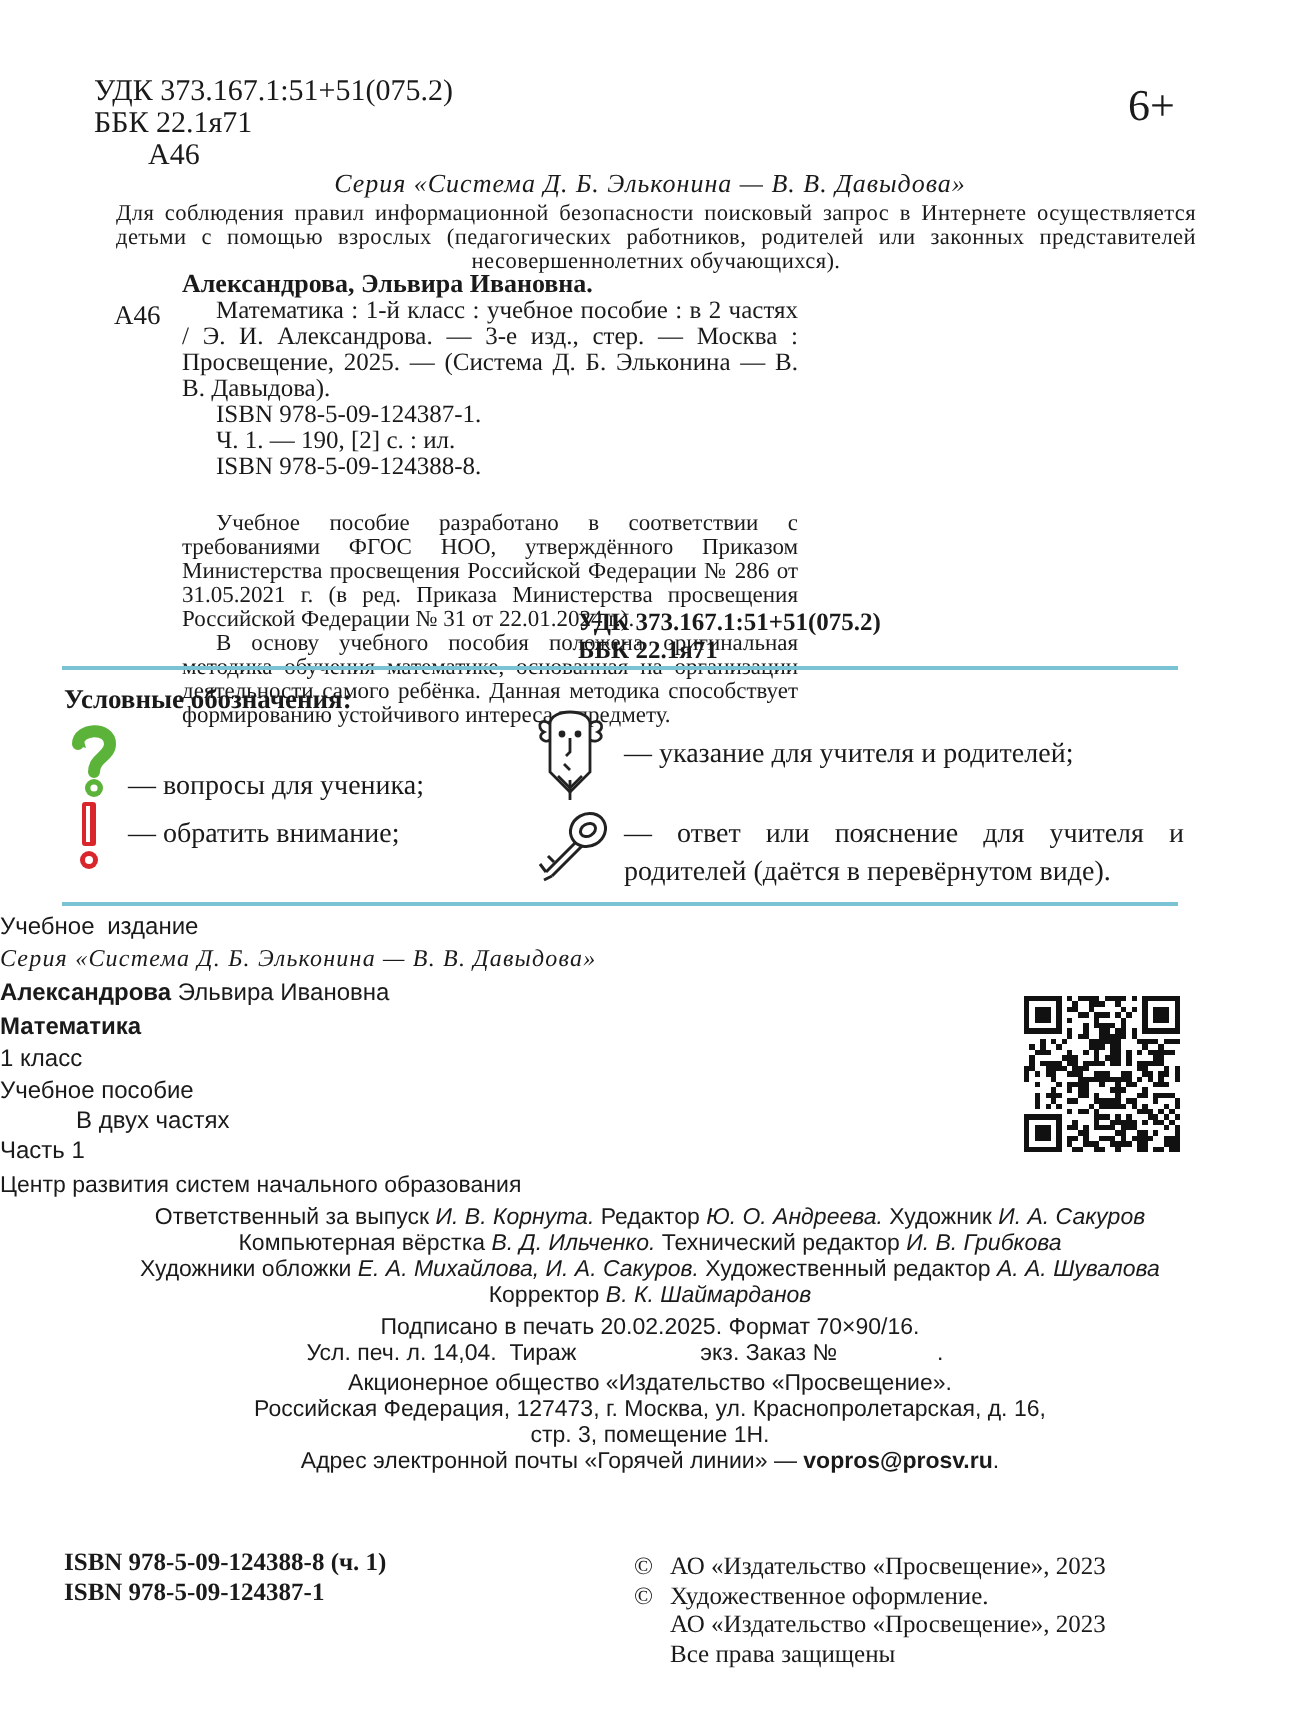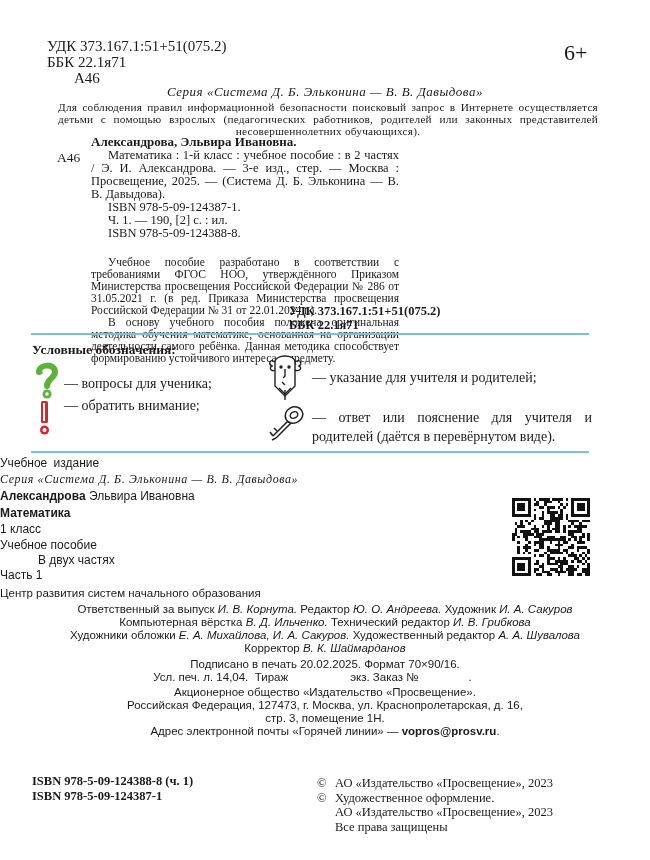--- a/index.html
+++ b/index.html
@@ -74,31 +74,31 @@
 <div class="abs serif legend-title">Условные обозначения:</div>
 
 <div class="abs" style="left:34px; top:360px; width:26px; height:40px;">
   <svg width="26" height="40" viewBox="0 0 26 40">
     <path d="M5 12 C5 4 21 3 21 12 C21 18 13 19 13 26" fill="none" stroke="#5cb33a" stroke-width="6" stroke-linecap="round"></path>
     <path d="M2 12 L7 7 L9 14 Z" fill="#5cb33a"></path>
     <circle cx="13" cy="34" r="4.5" fill="#5cb33a"></circle>
     <circle cx="13" cy="34" r="1.8" fill="#ffffff"></circle>
   </svg>
 </div>
-<div class="abs serif legend-text" style="left:64px; top:376px;">— вопросы для ученика;</div>
+<div class="abs serif legend-text" style="left:64px; top:386px;">— вопросы для ученика;</div>
 
 <div class="abs" style="left:37px; top:400px; width:16px; height:36px;">
   <svg width="16" height="36" viewBox="0 0 16 36">
     <rect x="4" y="1" width="7" height="22" rx="1.5" fill="#d8262c"></rect>
     <rect x="6" y="3" width="2" height="18" fill="#ffffff"></rect>
     <circle cx="7.5" cy="30" r="4.5" fill="#d8262c"></circle>
     <circle cx="7.5" cy="30" r="2" fill="#ffffff"></circle>
   </svg>
 </div>
-<div class="abs serif legend-text" style="left:64px; top:398px;">— обратить внимание;</div>
+<div class="abs serif legend-text" style="left:64px; top:410px;">— обратить внимание;</div>
 
 <div class="abs" style="left:265px; top:352px; width:42px; height:50px;">
   <svg width="42" height="50" viewBox="0 0 42 50" fill="none" stroke="#222" stroke-width="1.4">
     <path d="M10 10 C10 2 30 2 30 10 L30 34 L20 44 L10 34 Z" fill="#fff"></path>
     <path d="M10 10 C5 6 3 12 7 14 C3 16 7 20 10 18"></path>
     <path d="M30 10 C35 6 38 12 34 14 C38 16 34 20 30 18"></path>
     <circle cx="16" cy="15" r="1" fill="#222"></circle>
     <circle cx="24" cy="15" r="1" fill="#222"></circle>
     <path d="M20 17 L20 24 L18 26"></path>
     <path d="M17 30 L20 33"></path>

